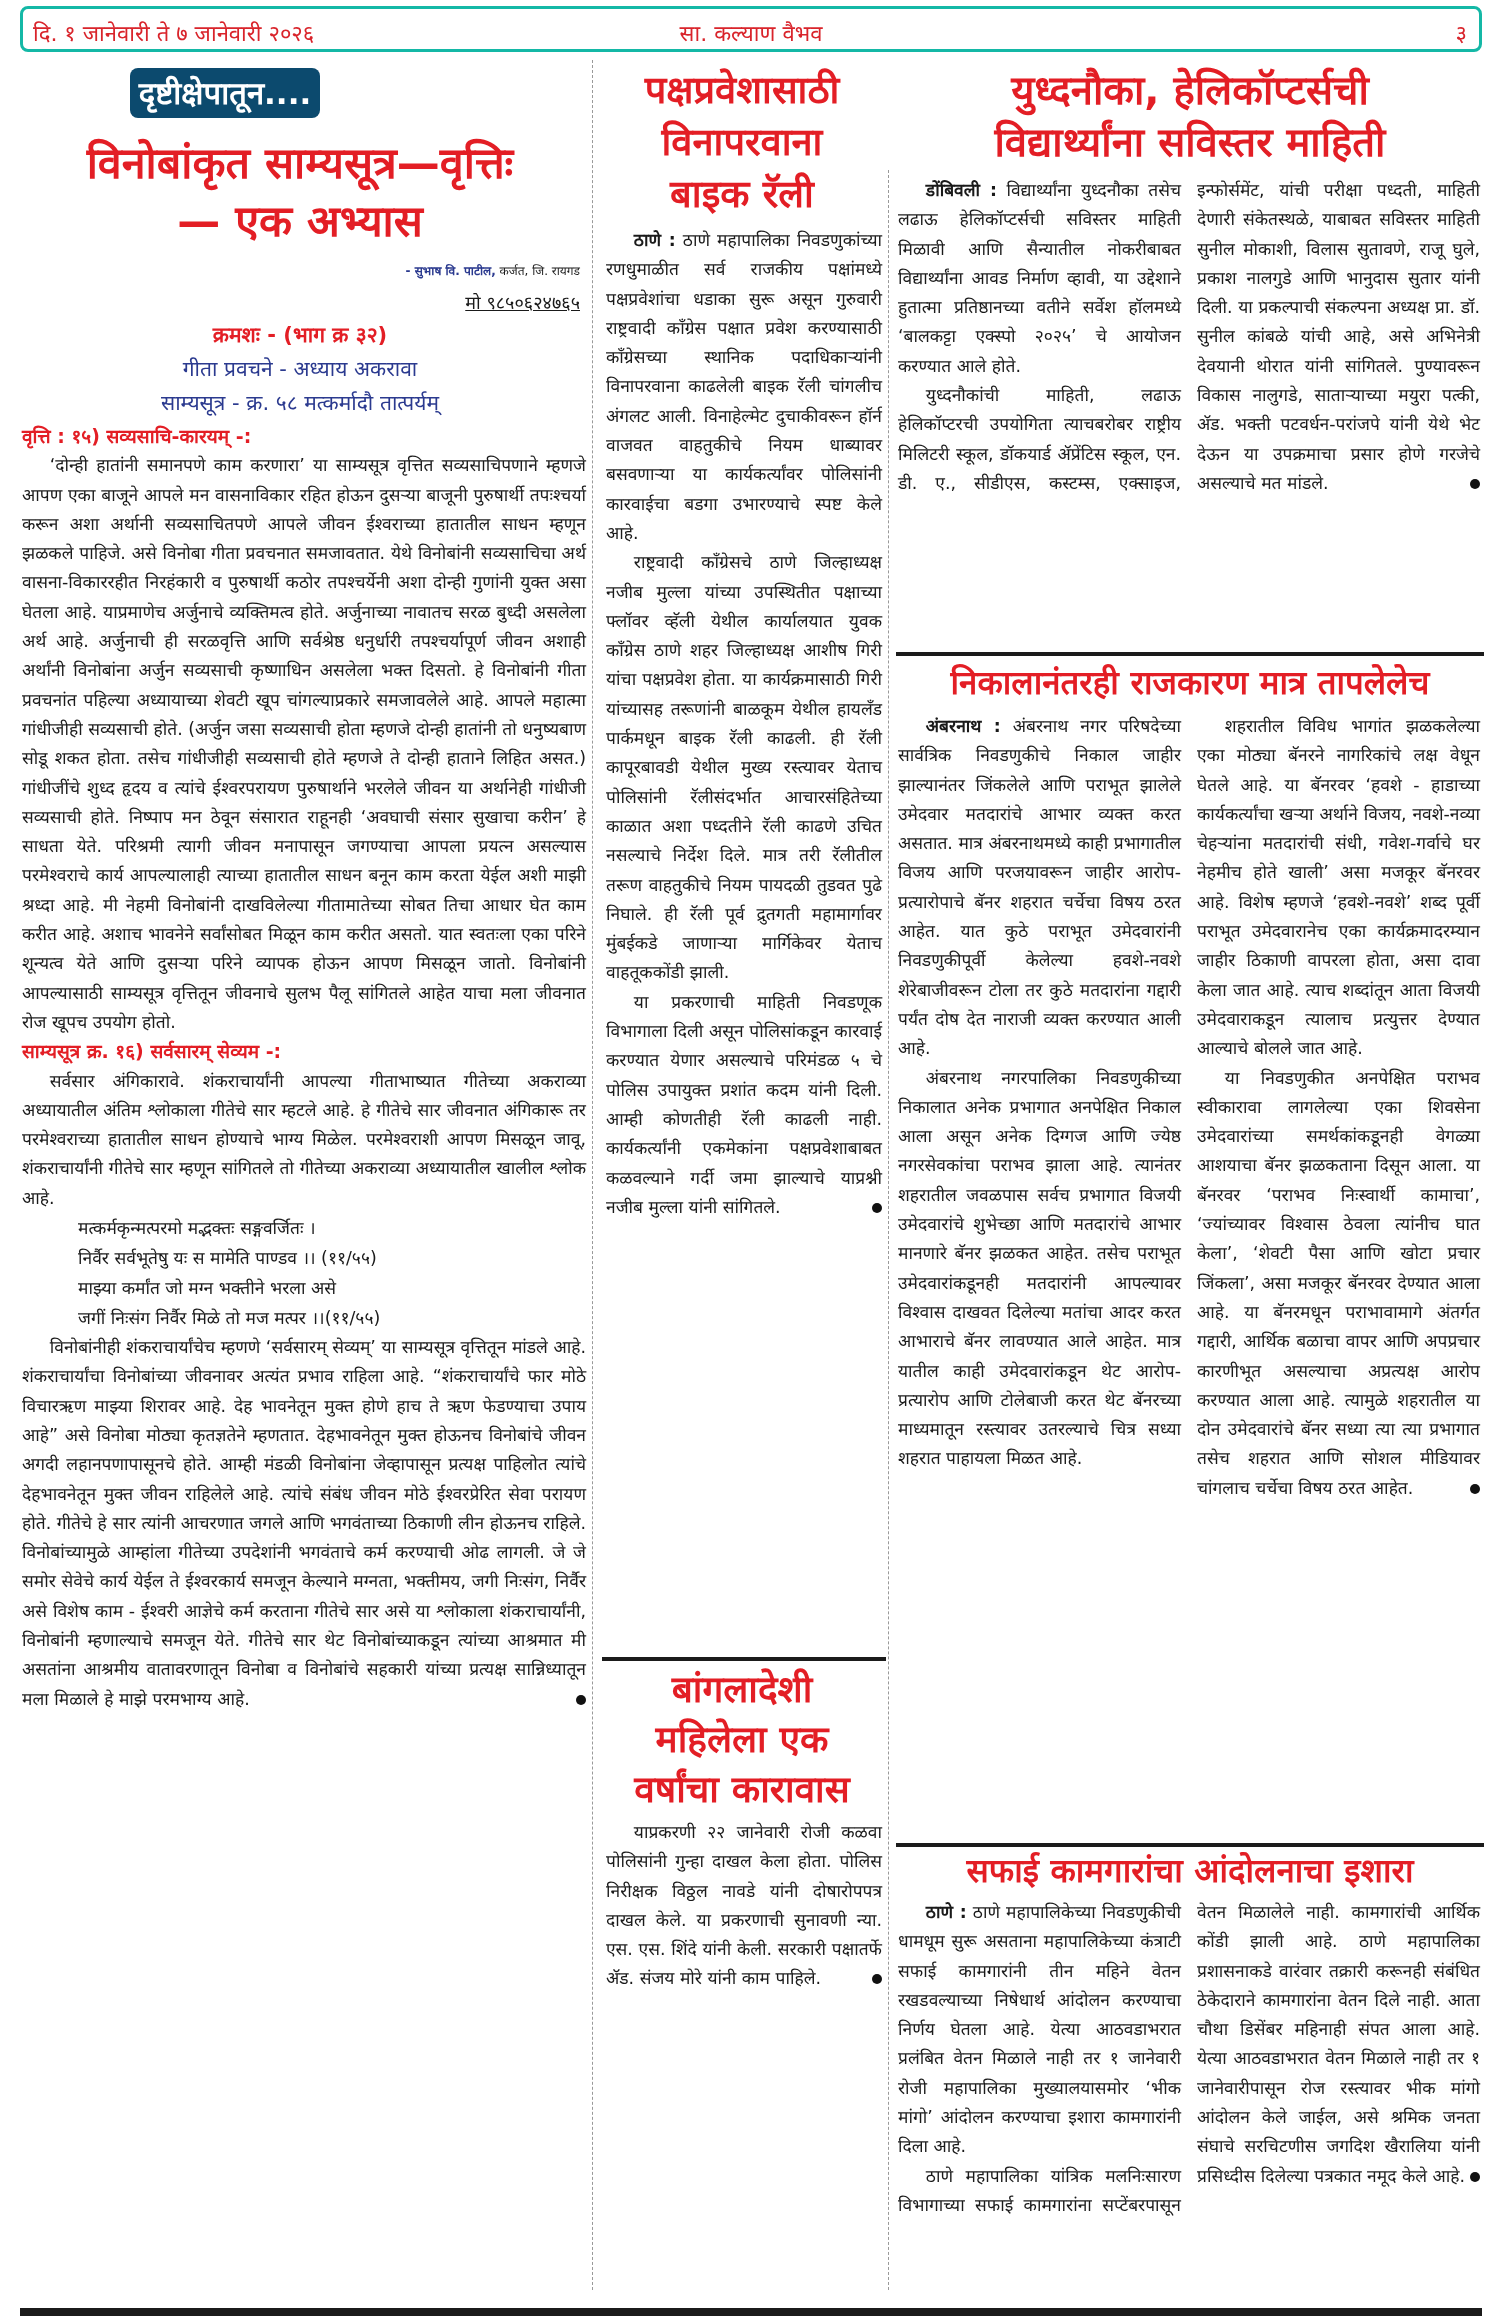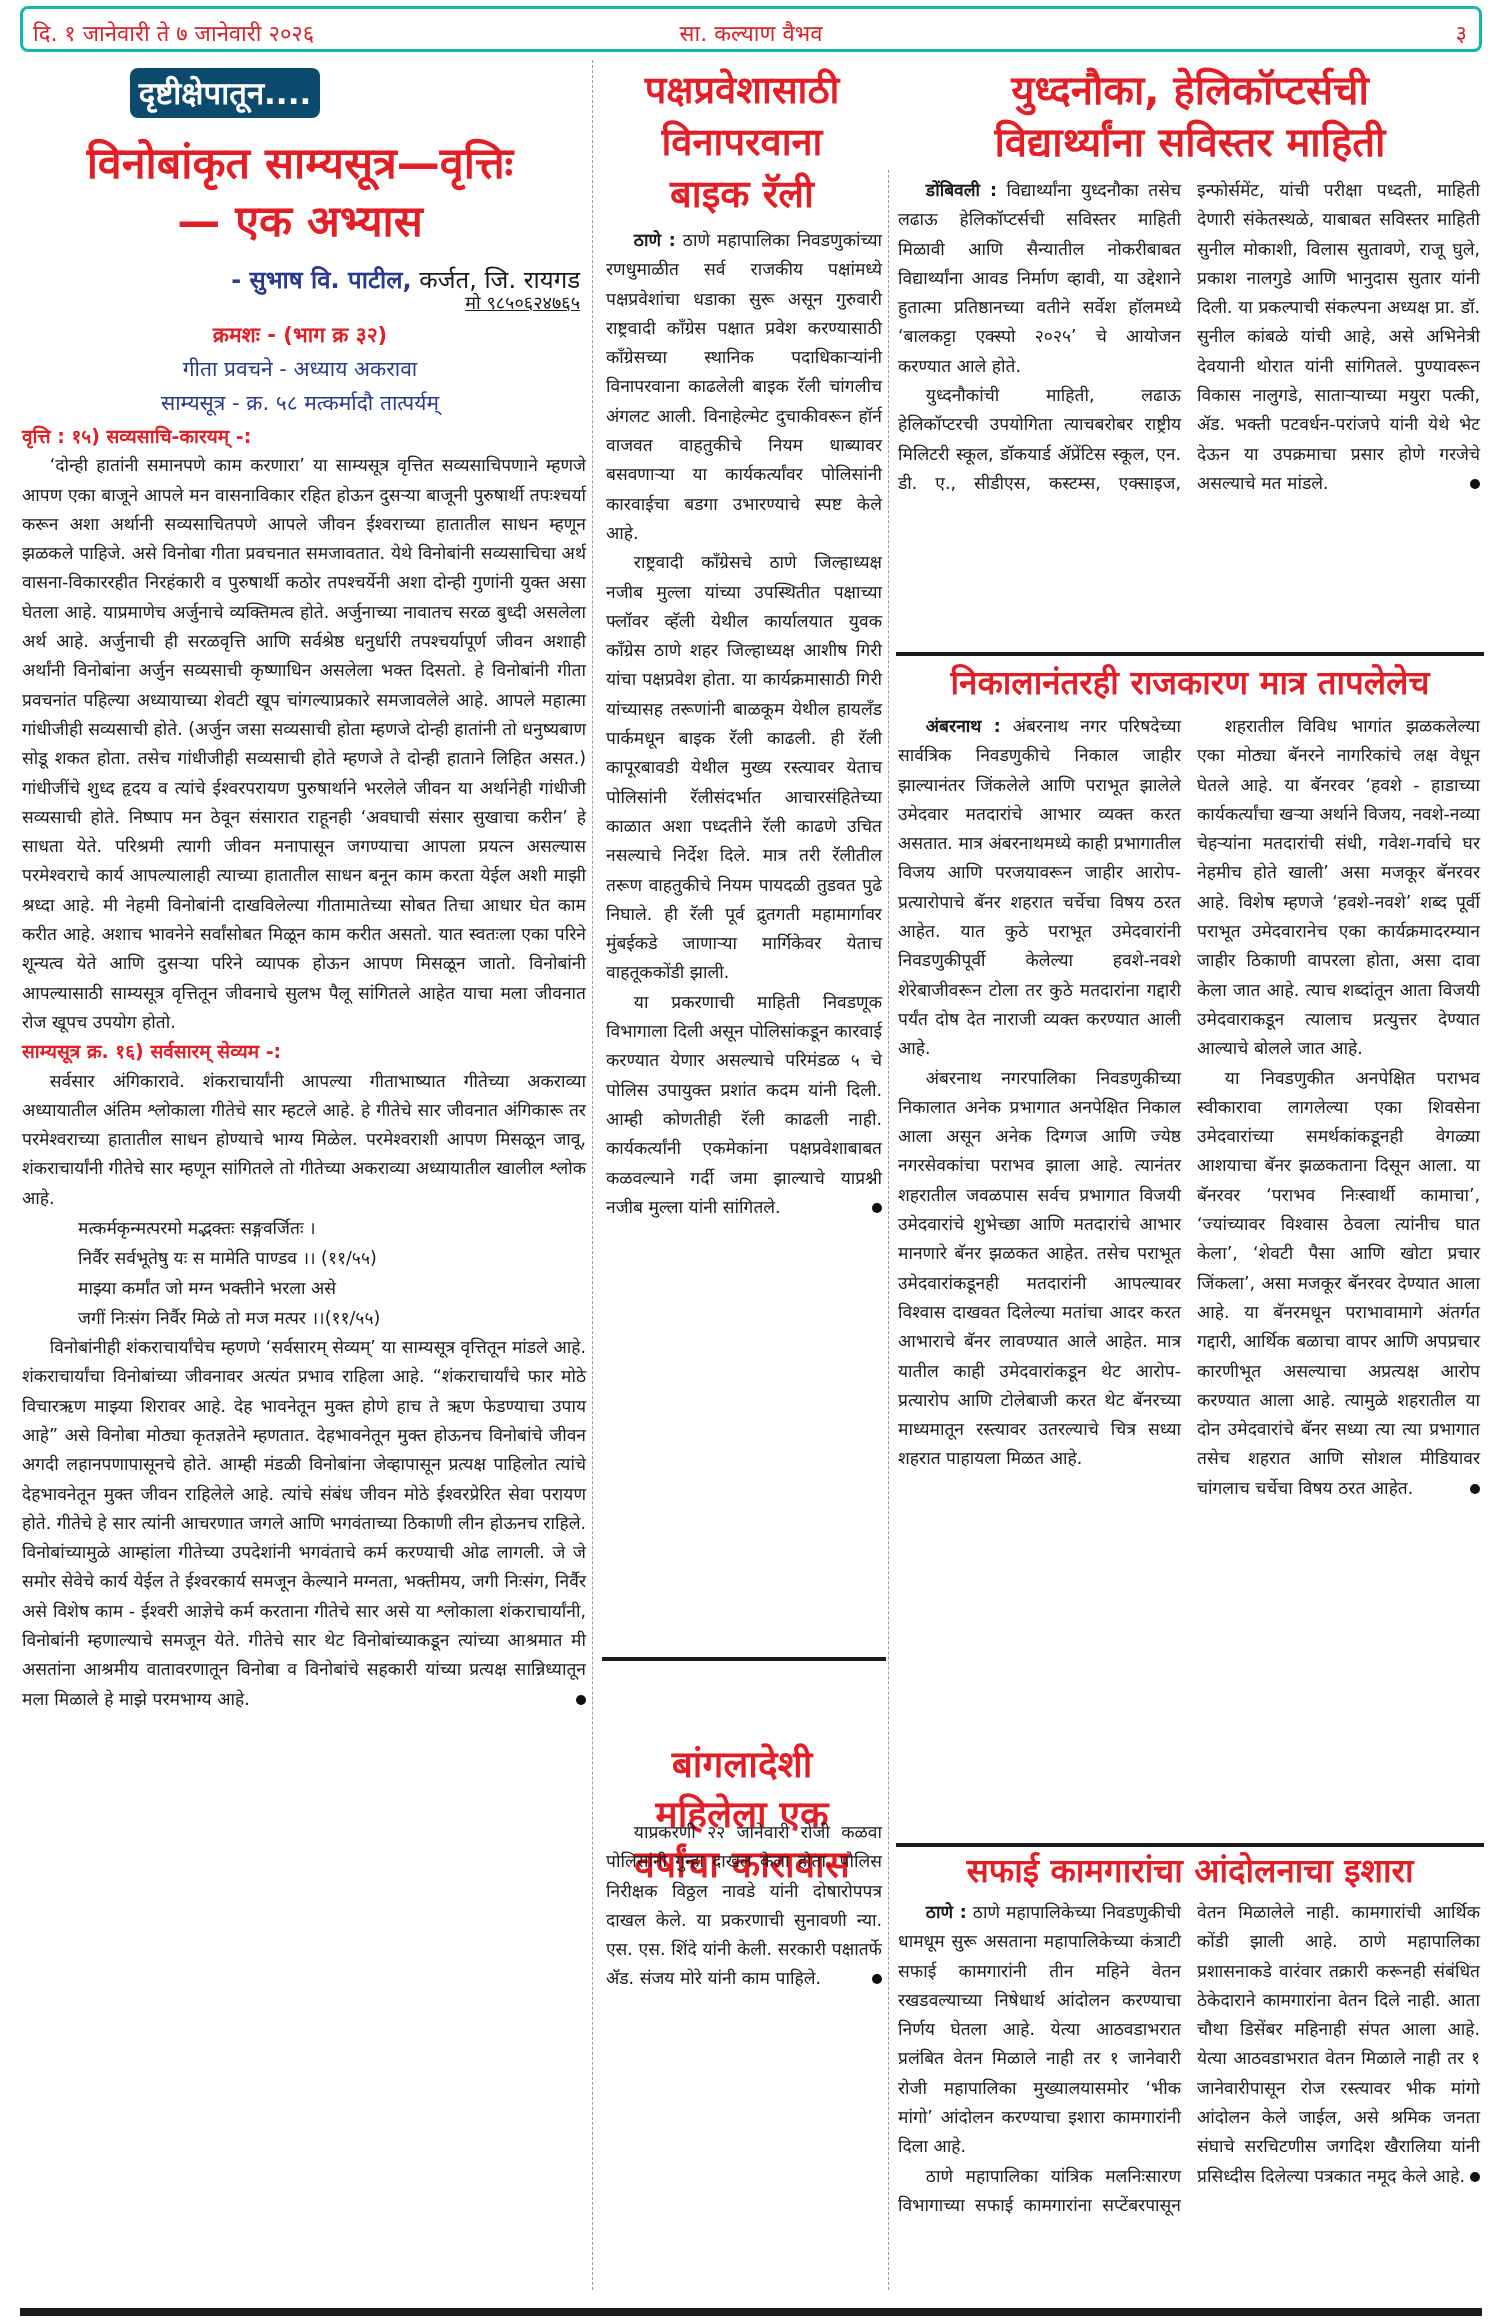--- a/index.html
+++ b/index.html
@@ -32,21 +32,21 @@
   <span class="hdr hdr-page">३</span>
 </div>
 
 <div class="abs tagbox">दृष्टीक्षेपातून....</div>
 
 <div class="abs bigtitle" style="left:20px;top:134px;width:560px;font-size:43px;line-height:58px;">
   <div>विनोबांकृत  साम्यसूत्र—वृत्तिः</div>
   <div>— एक अभ्यास</div>
 </div>
 
-<div class="abs" style="left:20px;top:262px;width:560px;text-align:right;font-size:24px;">
+<div class="abs" style="left:20px;top:262px;width:560px;text-align:right;font-size:12px;">
   <span class="blue" style="font-weight:bold;">- सुभाष वि. पाटील,</span><span> कर्जत, जि. रायगड</span>
 </div>
 <div class="abs" style="left:20px;top:290px;width:560px;text-align:right;font-size:18px;text-decoration:underline;">मो ९८५०६२४७६५</div>
 
 <div class="abs red" style="left:20px;top:320px;width:560px;text-align:center;font-size:21px;font-weight:bold;">क्रमशः - (भाग क्र ३२)</div>
 <div class="abs blue" style="left:20px;top:354px;width:560px;text-align:center;font-size:21px;">गीता प्रवचने - अध्याय अकरावा</div>
 <div class="abs blue" style="left:20px;top:388px;width:560px;text-align:center;font-size:21px;">साम्यसूत्र - क्र. ५८ मत्कर्मादौ तात्पर्यम्</div>
 
 <div class="abs body" style="left:22px;top:422px;width:564px;">
   <div class="sub">वृत्ति : १५) सव्यसाचि-कारयम् -:</div>
@@ -69,21 +69,21 @@
   <div>बाइक रॅली</div>
 </div>
 <div class="abs body" style="left:606px;top:226px;width:276px;">
   <p><span class="dateline">ठाणे :</span> <span>ठाणे महापालिका निवडणुकांच्या रणधुमाळीत सर्व राजकीय पक्षांमध्ये पक्षप्रवेशांचा धडाका सुरू असून गुरुवारी राष्ट्रवादी कॉंग्रेस पक्षात प्रवेश करण्यासाठी कॉंग्रेसच्या स्थानिक पदाधिकाऱ्यांनी विनापरवाना काढलेली बाइक रॅली चांगलीच अंगलट आली. विनाहेल्मेट दुचाकीवरून हॉर्न वाजवत वाहतुकीचे नियम धाब्यावर बसवणाऱ्या या कार्यकर्त्यांवर पोलिसांनी कारवाईचा बडगा उभारण्याचे स्पष्ट केले आहे.</span></p>
   <p>राष्ट्रवादी कॉंग्रेसचे ठाणे जिल्हाध्यक्ष नजीब मुल्ला यांच्या उपस्थितीत पक्षाच्या फ्लॉवर व्हॅली येथील कार्यालयात युवक कॉंग्रेस ठाणे शहर जिल्हाध्यक्ष आशीष गिरी यांचा पक्षप्रवेश होता. या कार्यक्रमासाठी गिरी यांच्यासह तरूणांनी बाळकूम येथील हायलॅंड पार्कमधून बाइक रॅली काढली. ही रॅली कापूरबावडी येथील मुख्य रस्त्यावर येताच पोलिसांनी रॅलीसंदर्भात आचारसंहितेच्या काळात अशा पध्दतीने रॅली काढणे उचित नसल्याचे निर्देश दिले. मात्र तरी रॅलीतील तरूण वाहतुकीचे नियम पायदळी तुडवत पुढे निघाले. ही रॅली पूर्व द्रुतगती महामार्गावर मुंबईकडे जाणाऱ्या मार्गिकेवर येताच वाहतूककोंडी झाली.</p>
   <p><span>या प्रकरणाची माहिती निवडणूक विभागाला दिली असून पोलिसांकडून कारवाई करण्यात येणार असल्याचे परिमंडळ ५ चे पोलिस उपायुक्त प्रशांत कदम यांनी दिली. आम्ही कोणतीही रॅली काढली नाही. कार्यकर्त्यांनी एकमेकांना पक्षप्रवेशाबाबत कळवल्याने गर्दी जमा झाल्याचे याप्रश्नी नजीब मुल्ला यांनी सांगितले.</span> <span class="dot"></span></p>
 </div>
 
 <div class="abs rule" style="left:602px;top:1657px;width:284px;height:4px;"></div>
 
-<div class="abs bigtitle" style="left:598px;top:1740px;width:288px;font-size:37px;line-height:50px;">
+<div class="abs bigtitle" style="left:598px;top:1665px;width:288px;font-size:37px;line-height:50px;">
   <div>बांगलादेशी</div>
   <div>महिलेला एक</div>
   <div>वर्षांचा कारावास</div>
 </div>
 <div class="abs body" style="left:606px;top:1818px;width:276px;">
   <p><span>याप्रकरणी २२ जानेवारी रोजी कळवा पोलिसांनी गुन्हा दाखल केला होता. पोलिस निरीक्षक विठ्ठल नावडे यांनी दोषारोपपत्र दाखल केले. या प्रकरणाची सुनावणी न्या. एस. एस. शिंदे यांनी केली. सरकारी पक्षातर्फे ॲड. संजय मोरे यांनी काम पाहिले.</span> <span class="dot"></span></p>
 </div>
 
 <div class="abs bigtitle" style="left:895px;top:64px;width:590px;font-size:40px;line-height:52px;">
   <div>युध्दनौका, हेलिकॉप्टर्सची</div>

